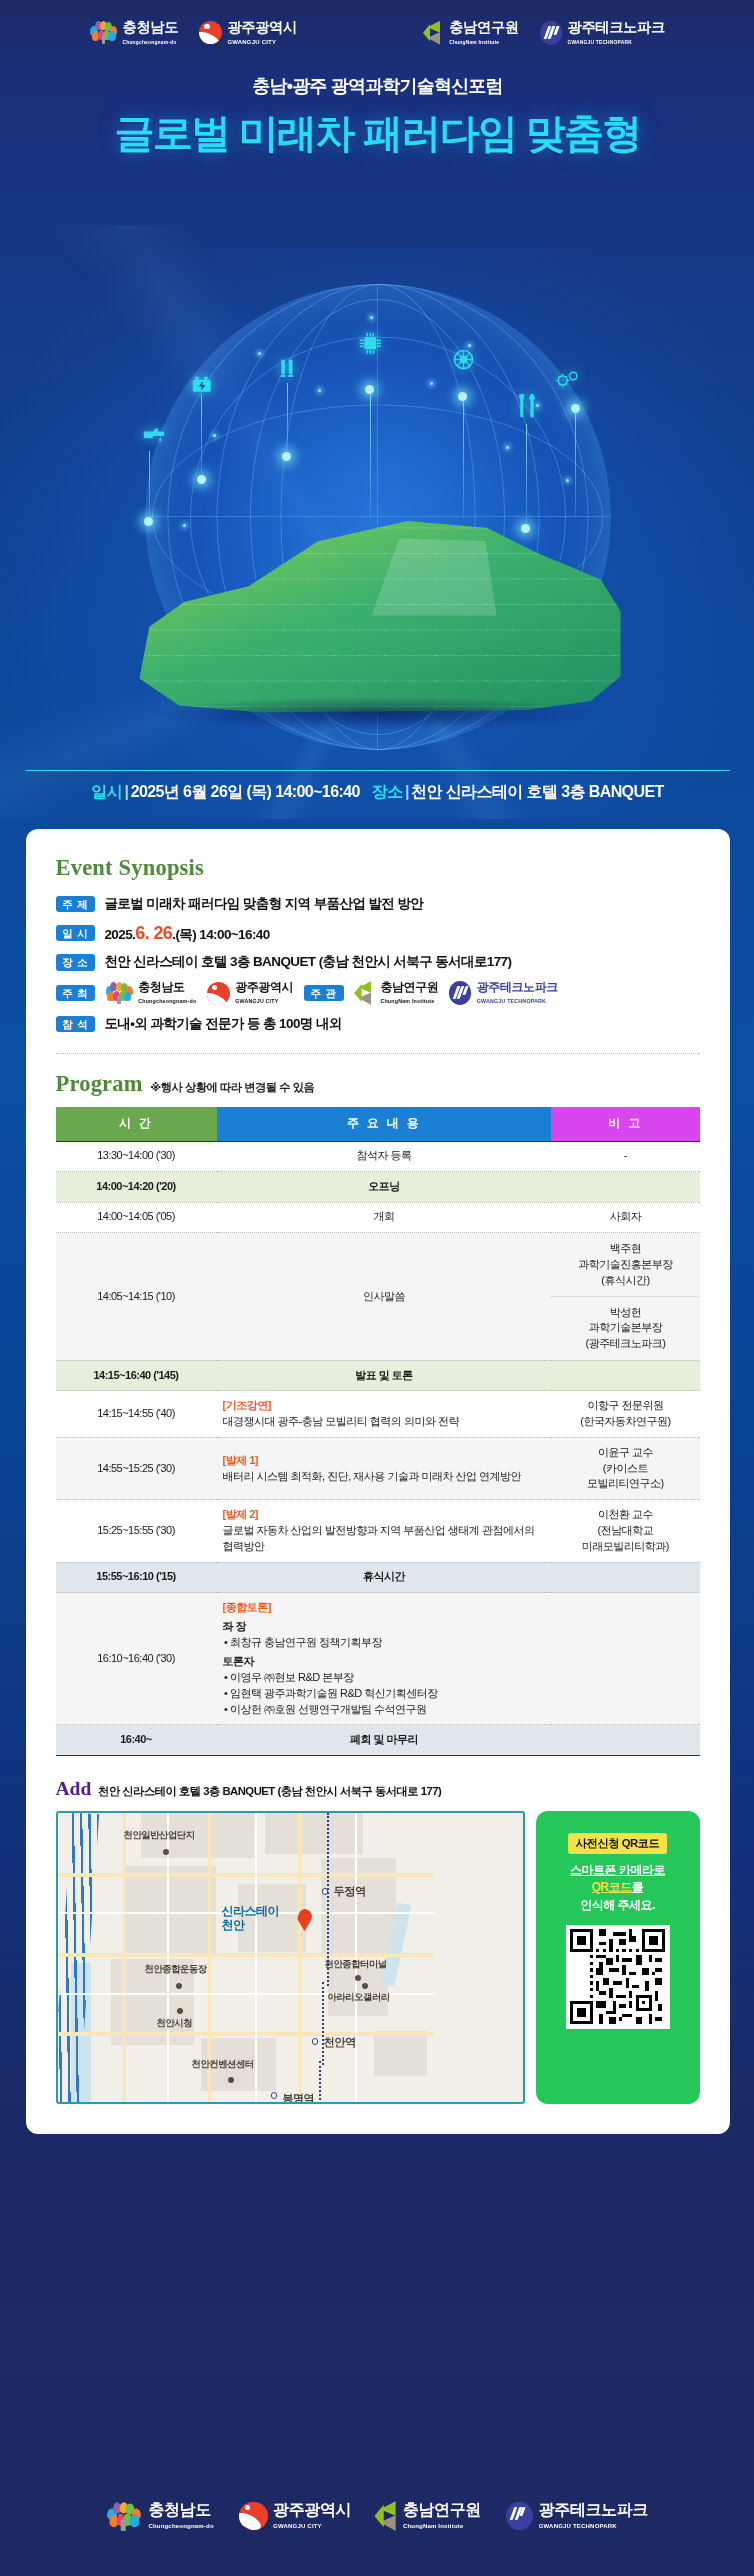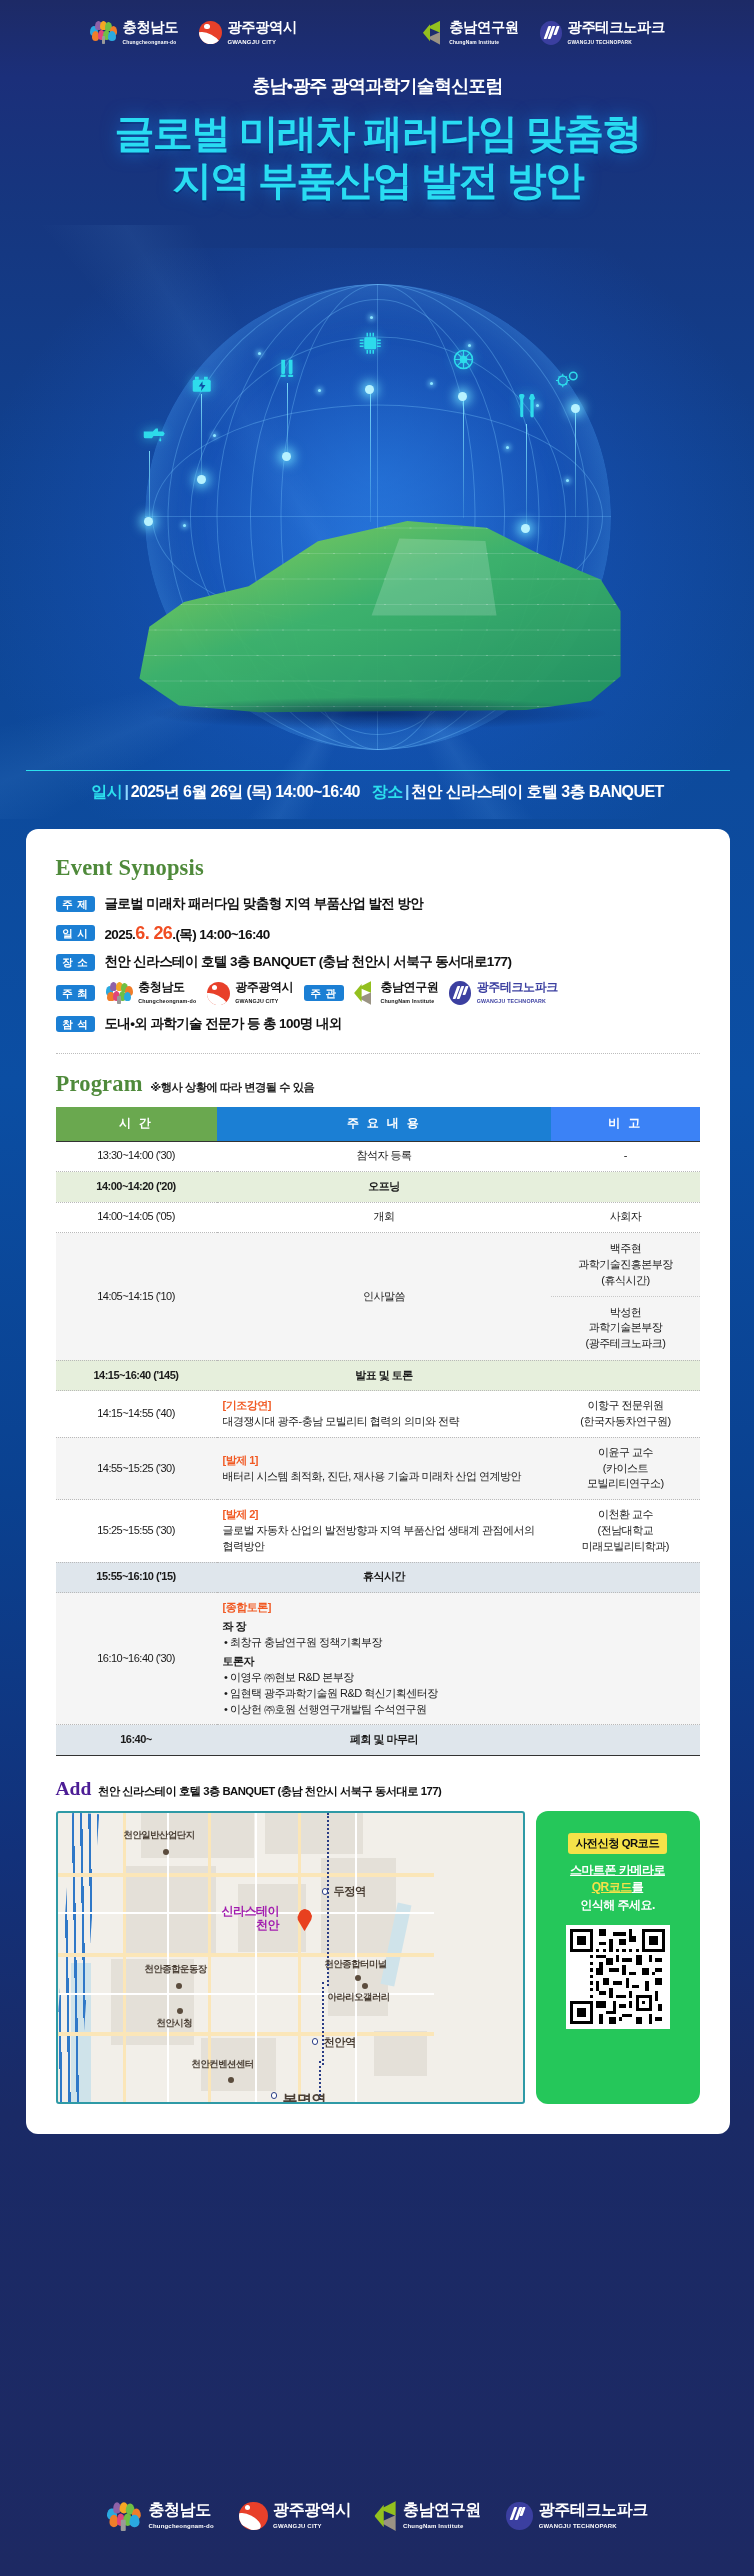--- a/index.html
+++ b/index.html
@@ -217,21 +217,21 @@
   .divider { border-top: 1.5px dotted #bdbdbd; margin: 19.5px 0 16.5px; }
 
   
   table.program { width: 100%; border-collapse: collapse; margin-top: 10.5px; table-layout: fixed; }
   table.program th {
     padding: 8.3px 3px;
     font-size: 12px; font-weight: 700; color:#fff; letter-spacing: 2.3px;
   }
   th.col-time { width: 25%; background:#6aa84f; }
   th.col-main { width: 52%; background:#1b7fd4; }
-  th.col-note { width: 23%; background:#3b82f6; }
+  th.col-note { width: 23%; background:#d946ef; }
 
   table.program td {
     border-bottom: 0.8px dotted #b9b9b9;
     padding: 6.8px 6px;
     font-size: 11px; color:#1a1a1a; letter-spacing:-0.5px; line-height: 1.45;
     vertical-align: middle;
   }
   td.time  { text-align:center; white-space: nowrap; }
   td.main  { text-align:center; }
   td.main.left { text-align:left; }
@@ -266,21 +266,21 @@
   .map .block { position:absolute; background:#e4e0d8; }
   .map .road { position:absolute; background:#fbe6b8; }
   .map .road.white { background:#ffffff; }
   .map .water { position:absolute; background:#cfe3ea; }
   .map .rail { position:absolute; width:0; border-left: 2.3px dotted #2a3d86; }
   .map .hatch {
     position:absolute;
     background-image: repeating-linear-gradient(85deg, #2f78c8 0 2.3px, transparent 2.3px 8.3px);
   }
   .map-label { position:absolute; font-size: 9.4px; color:#4a3f35; font-weight:700; letter-spacing:-0.5px; white-space:nowrap; }
-  .map-label.big { font-size: 12px; color:#a21caf; font-weight:800; line-height:1.15; text-align:right; }
+  .map-label.big { font-size: 12px; color:#0369a1; font-weight:800; line-height:1.15; text-align:left; }
   .poi-dot { position:absolute; width:6px; height:6px; border-radius:50%; background:#5b4c3d; }
   .stn-dot { position:absolute; width:6.8px; height:6.8px; border-radius:50%; background:#fff; border:1.9px solid #2a3d86; }
   .pin { position:absolute; width:16px; height:22.5px; background:#e8401f;
         border-radius: 50% 50% 50% 50% / 58% 58% 42% 42%;
         clip-path: polygon(50% 100%, 8% 48%, 2% 30%, 14% 8%, 50% 0, 86% 8%, 98% 30%, 92% 48%); }
 
   .qr-panel {
     flex: 0 0 164px;
     background: #25c75a;
     border-radius: 12px;
@@ -366,21 +366,20 @@
         <span class="logo-words">
           <span class="logo-kr">광주테크노파크</span><br>
           <span class="logo-en small">GWANGJU TECHNOPARK</span>
         </span>
       </div>
     </div>
 
     <div class="kicker">충남•광주 광역과학기술혁신포럼</div>
     <div class="title-main">
       <div>글로벌 미래차 패러다임 맞춤형</div>
-      <div>지역 부품산업 발전 방안</div>
     </div>
 
     <div class="art">
       <div class="globe">
         <span class="meridian" style="left:50%;top:0;width:1.5px;height:466px;margin-left:-0.8px;border-radius:0;border-left:0.8px solid rgba(120,200,255,.30);border-top:0;border-right:0;border-bottom:0"></span>
         <span class="meridian" style="left:50%;top:0;width:195px;height:466px;transform:translateX(-50%)"></span>
         <span class="meridian" style="left:50%;top:0;width:323px;height:466px;transform:translateX(-50%)"></span>
         <span class="meridian" style="left:50%;top:0;width:421px;height:466px;transform:translateX(-50%)"></span>
         <span class="parallel" style="left:0;top:50%;width:466px;height:1.5px;margin-top:-0.8px;border-radius:0;border-top:0.8px solid rgba(120,200,255,.30);border-left:0;border-right:0;border-bottom:0"></span>
         <span class="parallel" style="left:7.5px;top:50%;width:451px;height:225px;transform:translateY(-50%)"></span>
@@ -767,21 +766,21 @@
         <span class="poi-dot" style="left:119px;top:195px"></span>
         <span class="map-label" style="left:99px;top:204px">천안시청</span>
 
         <span class="stn-dot" style="left:254px;top:225px"></span>
         <span class="map-label" style="left:266px;top:222px;font-size:11.3px">천안역</span>
 
         <span class="map-label" style="left:134px;top:245px">천안컨벤션센터</span>
         <span class="poi-dot" style="left:170px;top:264px"></span>
 
         <span class="stn-dot" style="left:213px;top:279px"></span>
-        <span class="map-label" style="left:225px;top:278px;font-size:15px">봉명역</span>
+        <span class="map-label" style="left:225px;top:278px;font-size:11px">봉명역</span>
       </div>
 
       <div class="qr-panel">
         <span class="qr-tag">사전신청 QR코드</span>
         <div class="qr-copy">
           <span class="u">스마트폰 카메라로</span><br>
           <span class="y">QR코드</span><span class="u">를</span><br>
           <span>인식해 주세요.</span>
         </div>
         <div class="qr-img">

